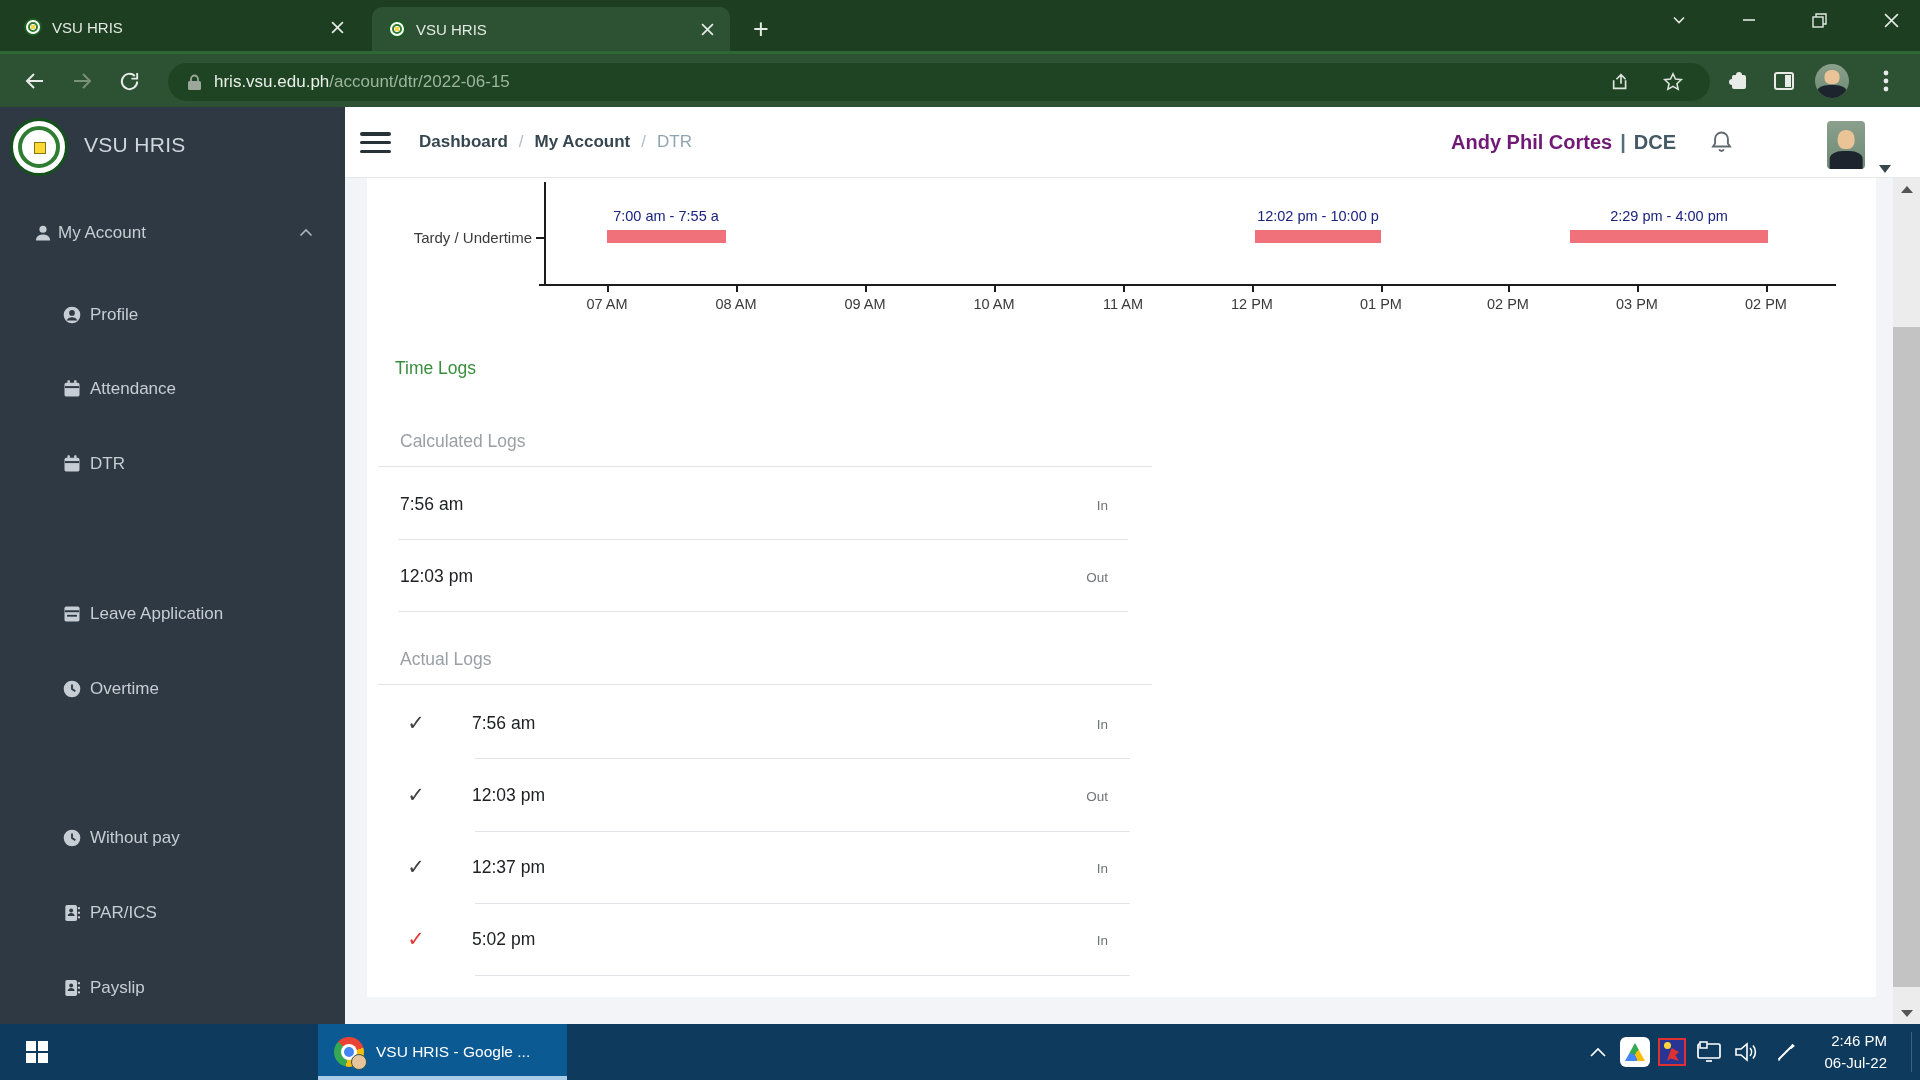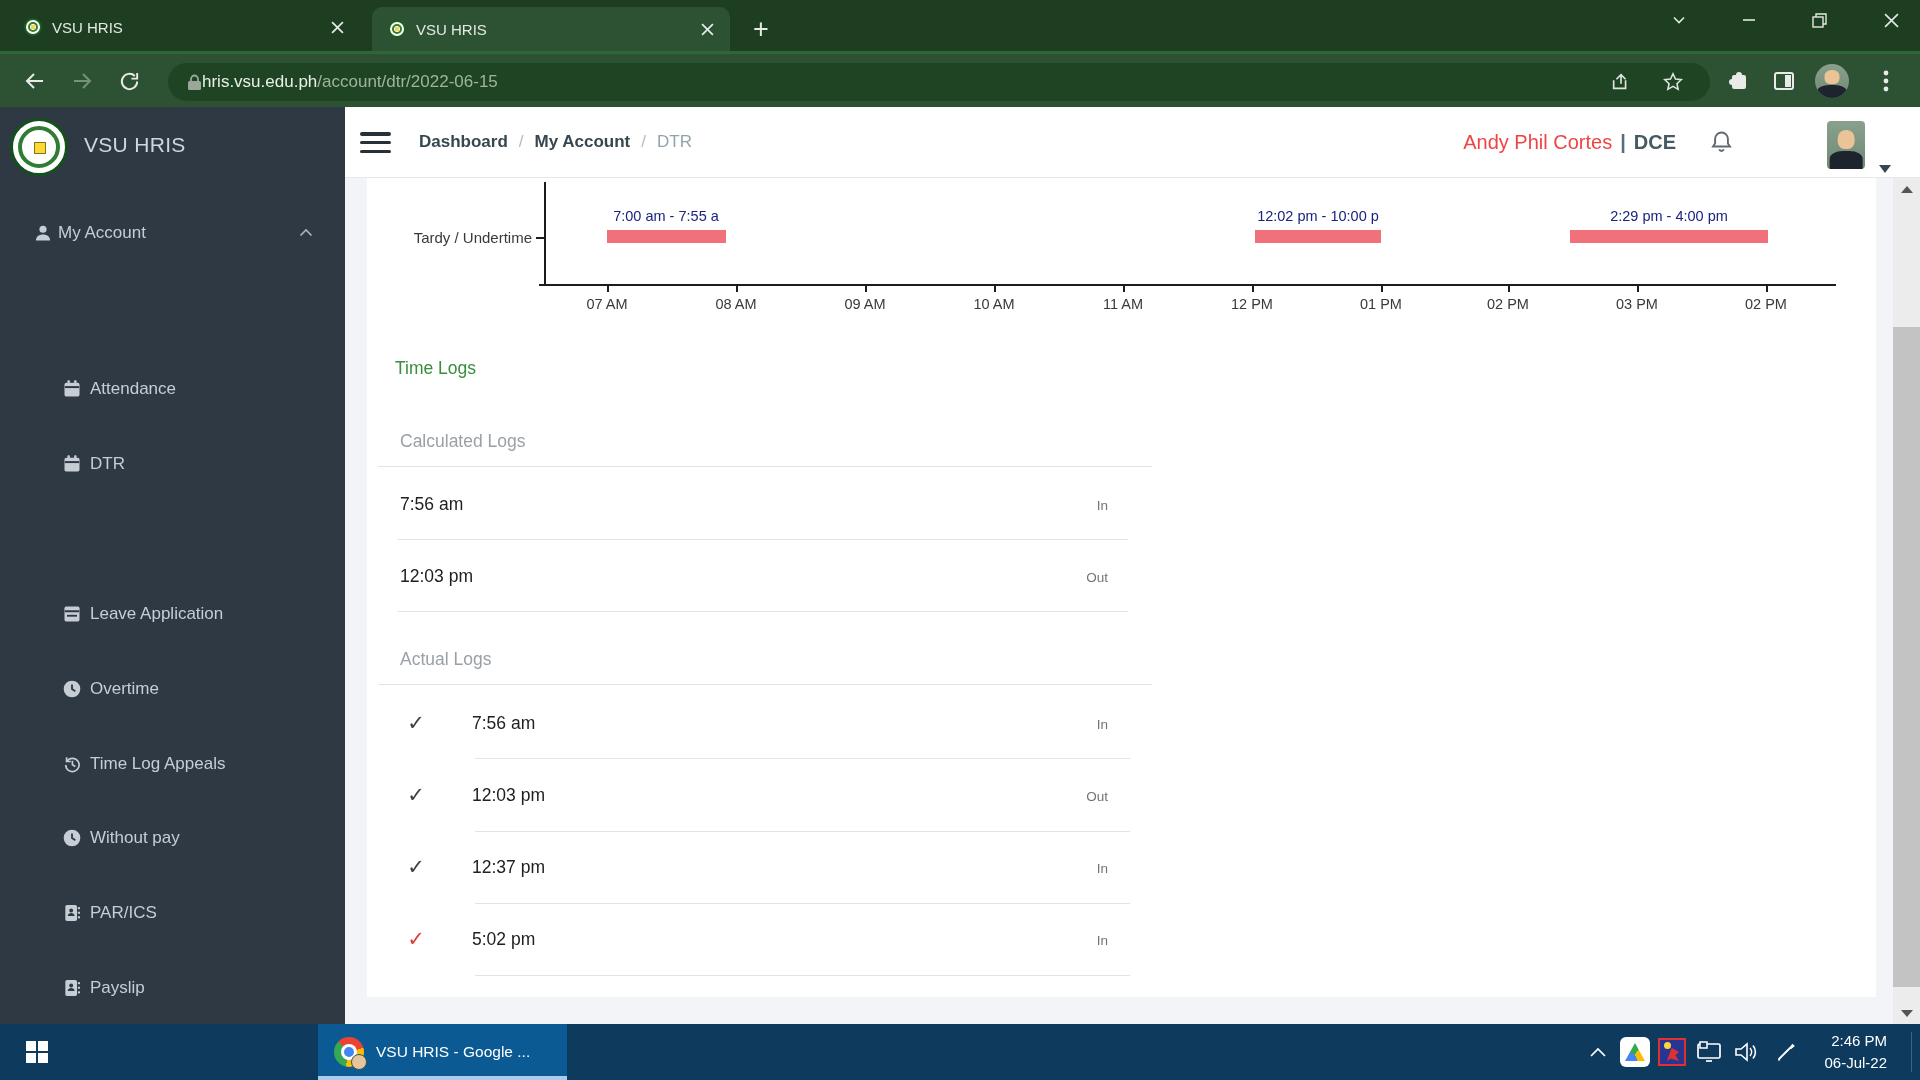--- a/index.html
+++ b/index.html
@@ -49,21 +49,21 @@
   
   .appheader { position:absolute; left:345px; top:107px; width:1575px; height:71px; background:#fff;
                border-bottom:1px solid #e6e9ec; box-shadow:0 1px 3px rgba(0,0,0,.05); }
   .burger { position:absolute; left:15px; top:25px; width:31px; height:21px; display:flex; flex-direction:column; justify-content:space-between; }
   .burger span { display:block; height:3.5px; background:#263238; border-radius:2px; }
   .crumbs { position:absolute; left:74px; top:0; height:70px; display:flex; align-items:center; gap:11px; font-size:17px; }
   .crumb-b { font-weight:bold; color:#37474f; }
   .crumb-sep { color:#b0bec5; }
   .crumb-last { color:#90a4ae; }
   .userbox { position:absolute; right:185px; top:0; height:70px; display:flex; align-items:center; gap:8px; font-size:20px; }
-  .uname { color:#ef4444; font-weight:normal; }
+  .uname { color:#701a75; font-weight:bold; }
   .udiv { color:#546e7a; font-weight:bold; }
   .uunit { color:#455a64; font-weight:bold; }
 
   
   .content { position:absolute; left:345px; top:178px; width:1575px; height:846px; background:#f2f4f8; }
   .card { position:absolute; left:22px; top:0; width:1509px; height:819px; background:#fff; }
 
   .axis { background:#1c1c1c; position:absolute; }
   .bar { position:absolute; top:52px; height:13px; background:#f1717b; }
   .bar-label { position:absolute; top:30px; width:240px; text-align:center; font-size:14.5px; color:#1a237e; }
@@ -181,21 +181,21 @@
         </svg>
     </div>
 
     <div class="omnibox">
       <span style="margin-left:19px">
         <svg width="15" height="17" viewBox="0 0 15 17">
             <rect x="1" y="7" width="13" height="9" rx="1.5" fill="#9aa79a"></rect>
             <path d="M4 7V5a3.5 3.5 0 0 1 7 0v2" fill="none" stroke="#9aa79a" stroke-width="1.8"></path>
           </svg>
       </span>
-      <span style="">hris.vsu.edu.ph</span>
+      <span style="margin-left:12px">hris.vsu.edu.ph</span>
         <span class="url-path">/account/dtr/2022-06-15</span>
       <span style="position:absolute; right:78px">
         <svg width="22" height="22" viewBox="0 0 24 24">
             <path d="M4 10v9h13v-9" fill="none" stroke="#dfe5df" stroke-width="1.8"></path>
             <path d="M9 9l5-5 5 5M14 4v10" fill="none" stroke="#dfe5df" stroke-width="1.8" transform="translate(-2,0)"></path>
           </svg>
       </span>
       <span style="position:absolute; right:26px">
         <svg width="22" height="22" viewBox="0 0 24 24">
             <path d="M12 3l2.7 5.8 6.3.7-4.7 4.3 1.3 6.2-5.6-3.2-5.6 3.2 1.3-6.2L3 9.5l6.3-.7z" fill="none" stroke="#dfe5df" stroke-width="1.7"></path>
@@ -240,20 +240,30 @@
           </svg>
       </span>
       <span class="nav-label">My Account</span>
       <span style="position:absolute;left:298px">
         <svg width="16" height="16" viewBox="0 0 16 16">
             <path d="M2.5 10.5L8 5l5.5 5.5" fill="none" stroke="#aab3bc" stroke-width="1.7"></path>
           </svg>
       </span>
     </div>
 
+    <div class="nav-row" style="top:190px">
+      <span class="nav-ic nav-ic-sub">
+        <svg width="20" height="20" viewBox="0 0 24 24">
+            <circle cx="12" cy="12" r="10" fill="#c6cdd4"></circle>
+            <circle cx="12" cy="9.5" r="3.4" fill="#2f3944"></circle>
+            <path d="M5.3 18.6a7.6 7.6 0 0 1 13.4 0" fill="#2f3944"></path>
+          </svg>
+      </span>
+      <span class="nav-label nav-label-sub">Profile</span>
+    </div>
 
     <div class="nav-row" style="top:264px">
       <span class="nav-ic nav-ic-sub">
         <svg width="20" height="20" viewBox="0 0 24 24" fill="#c6cdd4">
             <rect x="3" y="4.5" width="18" height="16.5" rx="2"></rect>
             <rect x="6.5" y="1.5" width="3" height="3.5" rx="1"></rect>
             <rect x="14.5" y="1.5" width="3" height="3.5" rx="1"></rect>
             <rect x="3.5" y="8.5" width="17" height="2.4" fill="#2f3944"></rect>
           </svg>
       </span>
@@ -287,30 +297,20 @@
     <div class="nav-row" style="top:564px">
       <span class="nav-ic nav-ic-sub">
         <svg width="20" height="20" viewBox="0 0 24 24">
             <circle cx="12" cy="12" r="10" fill="#c6cdd4"></circle>
             <path d="M12 6.5V12l4 2.6" fill="none" stroke="#2f3944" stroke-width="2.2"></path>
           </svg>
       </span>
       <span class="nav-label nav-label-sub">Overtime</span>
     </div>
 
-    <div class="nav-row" style="top:639px">
-      <span class="nav-ic nav-ic-sub">
-        <svg width="20" height="20" viewBox="0 0 24 24">
-            <path d="M5.5 4v5h5" fill="none" stroke="#c6cdd4" stroke-width="2"></path>
-            <path d="M6 8.5a8 8 0 1 1-1.5 4.6" fill="none" stroke="#c6cdd4" stroke-width="2"></path>
-            <path d="M12.5 8v5l3.5 2" fill="none" stroke="#c6cdd4" stroke-width="2"></path>
-          </svg>
-      </span>
-      <span class="nav-label nav-label-sub">Time Log Appeals</span>
-    </div>
 
     <div class="nav-row" style="top:788px">
       <span class="nav-ic nav-ic-sub">
         <svg width="20" height="20" viewBox="0 0 24 24">
             <rect x="4" y="2.5" width="14" height="19" rx="2" fill="#c6cdd4"></rect>
             <circle cx="11" cy="9" r="2.3" fill="#2f3944"></circle>
             <path d="M6.8 15.5a4.3 4.3 0 0 1 8.4 0z" fill="#2f3944"></path>
             <rect x="19" y="5" width="2.6" height="2.4" fill="#c6cdd4"></rect>
             <rect x="19" y="10.5" width="2.6" height="2.4" fill="#c6cdd4"></rect>
             <rect x="19" y="16" width="2.6" height="2.4" fill="#c6cdd4"></rect>

